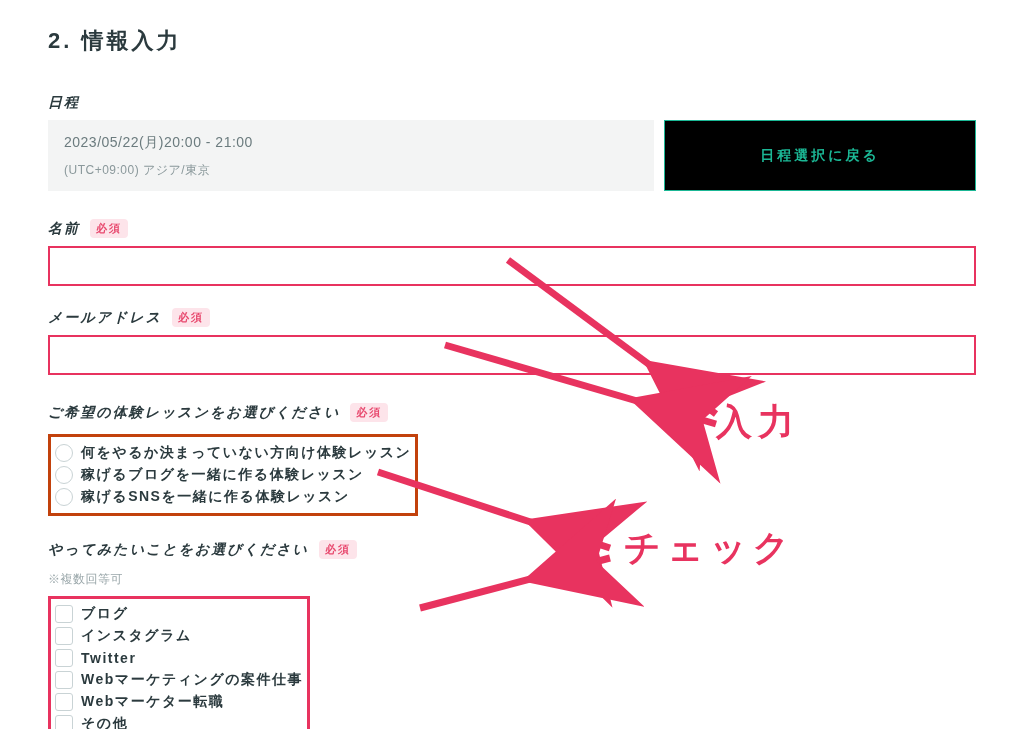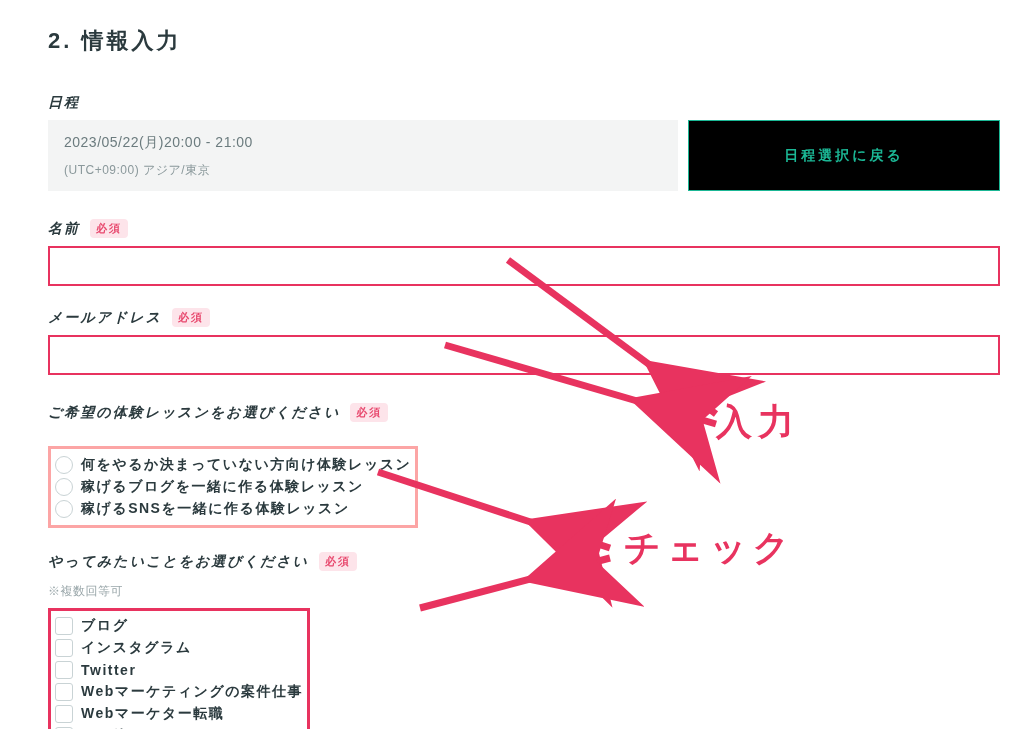--- a/index.html
+++ b/index.html
@@ -1,36 +1,36 @@
 <!DOCTYPE html>
 <html><head>
 <meta charset="utf-8">
 <style>
   * { box-sizing: border-box; margin: 0; padding: 0; }
   html, body { width: 1024px; height: 729px; font-family: "Hiragino Kaku Gothic ProN", "Yu Gothic", "Meiryo", sans-serif; background: #fff; color: #2b3a3e; letter-spacing: 0.5px; }
-  .wrap { position: relative; width: 1024px; height: 534px; padding: 26px 24px 20px 48px; }
+  .wrap { position: relative; width: 1024px; height: 534px; padding: 26px 48px 20px 48px; }
 
   .section-title { font-size: 22px; font-weight: 700; color: #2b3a3e; margin-bottom: 38px; letter-spacing: 3px; }
 
   .field-label-row { display: flex; align-items: center; gap: 10px; margin-bottom: 8px; }
   .field-label { font-size: 14px; font-weight: 700; color: #2b3a3e; letter-spacing: 2px; font-style: italic; }
   .req-badge { display: inline-block; font-size: 11px; font-weight: 700; color: #e84a6f; background: #fde4ea; border-radius: 4px; padding: 2px 6px; letter-spacing: 2px; }
 
   .schedule-row { display: flex; gap: 10px; margin-bottom: 28px; }
   .schedule-box { flex: 1; background: #f3f4f4; padding: 14px 16px 12px 16px; }
   .schedule-time { font-size: 14px; color: #6b7b7e; font-weight: 500; letter-spacing: 0.5px; margin-bottom: 10px; }
   .schedule-tz   { font-size: 12px; color: #8a989b; letter-spacing: 0.5px; }
   .back-btn { width: 312px; border: 1px solid #1bb795; background: #000000; color: #1bb795; font-size: 14px; font-weight: 700; letter-spacing: 3px; display: flex; align-items: center; justify-content: center; cursor: pointer; }
 
   .text-input { width: 100%; height: 40px; border: 2px solid #e8335f; background: #fff; padding: 0 10px; font-size: 14px; outline: none; }
 
   .form-group { margin-bottom: 22px; }
 
   .lesson-group { margin-top: 28px; }
-  .radio-block { border: 3px solid #fca5a5; padding: 5px 4px; width: fit-content; margin-top: 24px; }
+  .radio-block { border: 3px solid #c2410c; padding: 5px 4px; width: fit-content; margin-top: 12px; }
   .opt-row { display: flex; align-items: center; gap: 8px; padding: 2px 0; }
   .opt-row .circle { width: 18px; height: 18px; border: 1px solid #c9d3d5; border-radius: 50%; background: #fff; flex-shrink: 0; }
   .opt-row .square { width: 18px; height: 18px; border: 1px solid #c9d3d5; border-radius: 3px; background: #fff; flex-shrink: 0; }
   .opt-row .opt-label { font-size: 14px; font-weight: 700; color: #2b3a3e; letter-spacing: 1.5px; }
 
   .todo-group { margin-top: 24px; }
   .note { font-size: 12px; color: #9aa7aa; margin-top: 12px; letter-spacing: 0.5px; }
   .check-block { border: 3px solid #e8335f; padding: 4px 4px; width: fit-content; margin-top: 8px; }
 
   

